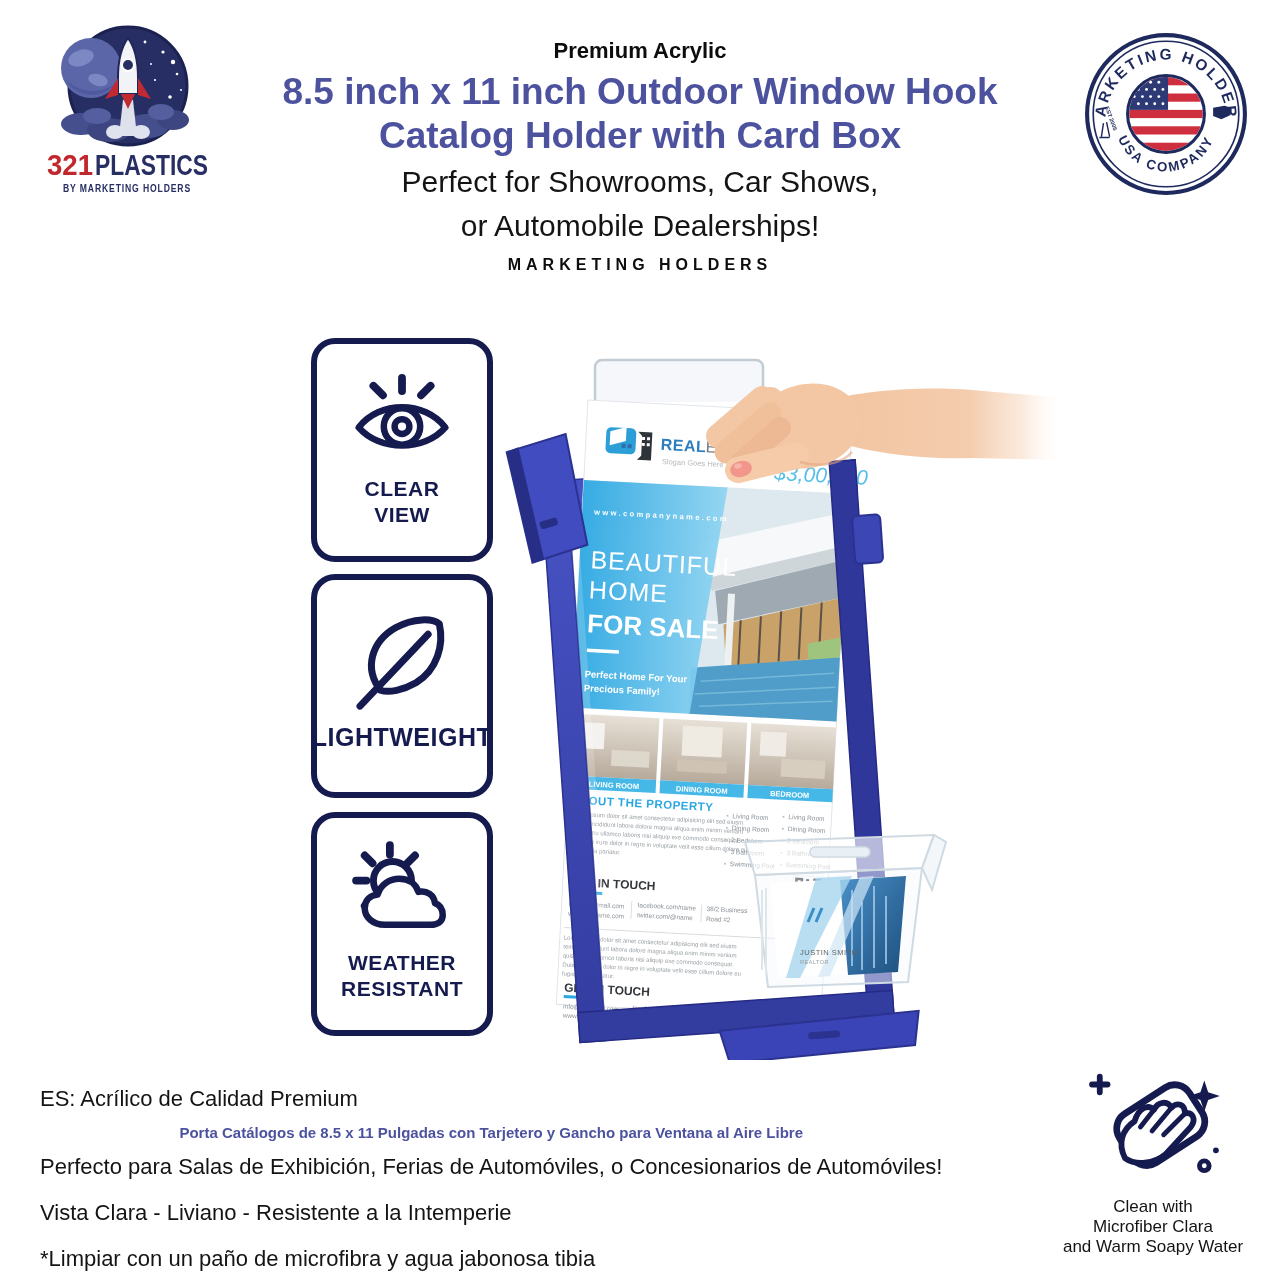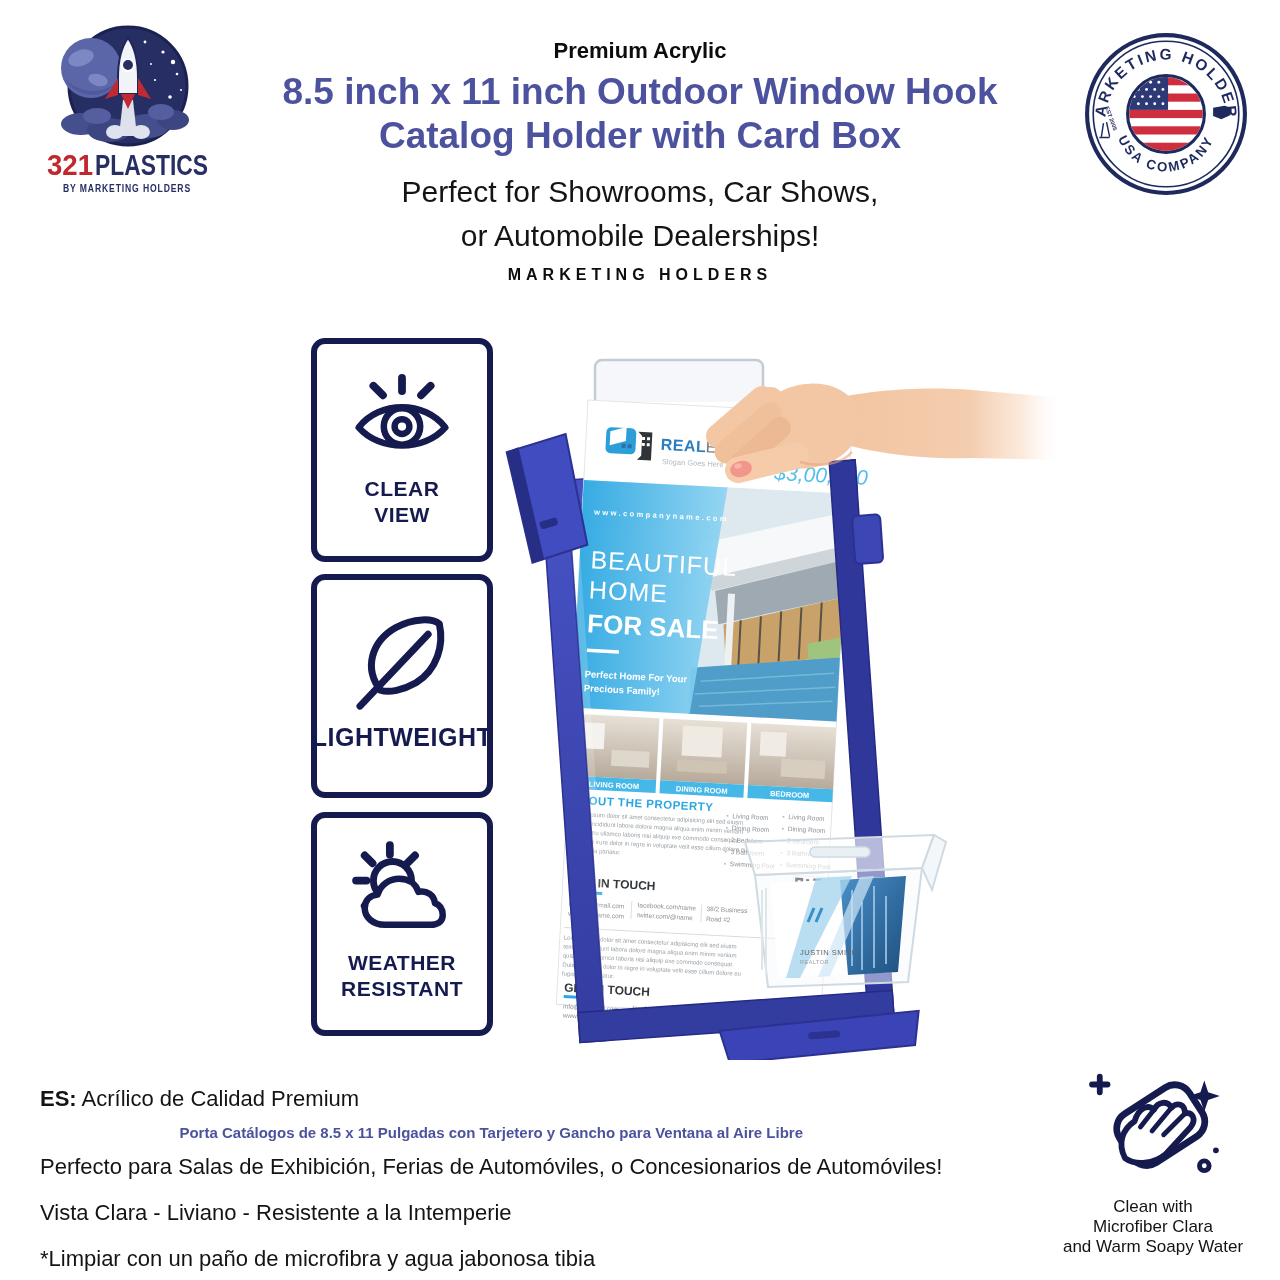--- a/index.html
+++ b/index.html
@@ -2,31 +2,31 @@
 <html><head>
 <meta charset="utf-8">
 <style>
   html,body{margin:0;padding:0;background:#fff;}
   .canvas{position:relative;width:1280px;height:1280px;background:#ffffff;overflow:hidden;
           font-family:"Liberation Sans","DejaVu Sans",sans-serif;color:#111;}
   .abs{position:absolute;}
   
   .header{left:0;right:0;top:38px;text-align:center;}
   .pre-title{font-size:22px;font-weight:bold;color:#0d0d0d;}
-  .title{margin:6px 0 12px 0;font-size:37px;line-height:44px;font-weight:bold;color:#4d529f;}
+  .title{margin:6px 0 2px 0;font-size:37px;line-height:44px;font-weight:bold;color:#4d529f;}
   .subtitle{font-size:30px;line-height:44px;color:#141414;}
   .brandline{margin-top:8px;font-size:16px;font-weight:bold;letter-spacing:5px;color:#0d0d0d;}
   
-  .feature{width:170px;height:212px;border:6px solid #151b4e;border-radius:14px;background:#fff;
+  .feature{width:170px;height:212px;border:6px solid #151b4e;border-radius:24px;background:#fff;
            display:flex;flex-direction:column;align-items:center;justify-content:flex-start;}
   .feature .ic{margin-top:14px;height:118px;display:flex;align-items:center;justify-content:center;}
   .feature .lbl{font-size:21px;font-weight:bold;color:#151b4e;line-height:26px;text-align:center;letter-spacing:.5px;}
   
   .es{left:40px;top:1082px;font-size:22px;line-height:34px;color:#141414;}
-  .es .b{font-weight:bold;}
+  .es .b{font-weight:normal;}
   .es .purple{font-weight:bold;color:#4d529f;font-size:15px;text-align:center;}
   .es .gap{margin-top:12px;}
   
   .clean{left:1040px;top:1069px;width:226px;text-align:center;}
   .clean .txt{font-size:17px;line-height:20px;color:#141414;margin-top:4px;}
   svg text{font-family:"Liberation Sans","DejaVu Sans",sans-serif;}
 </style>
 </head>
 <body>
 

